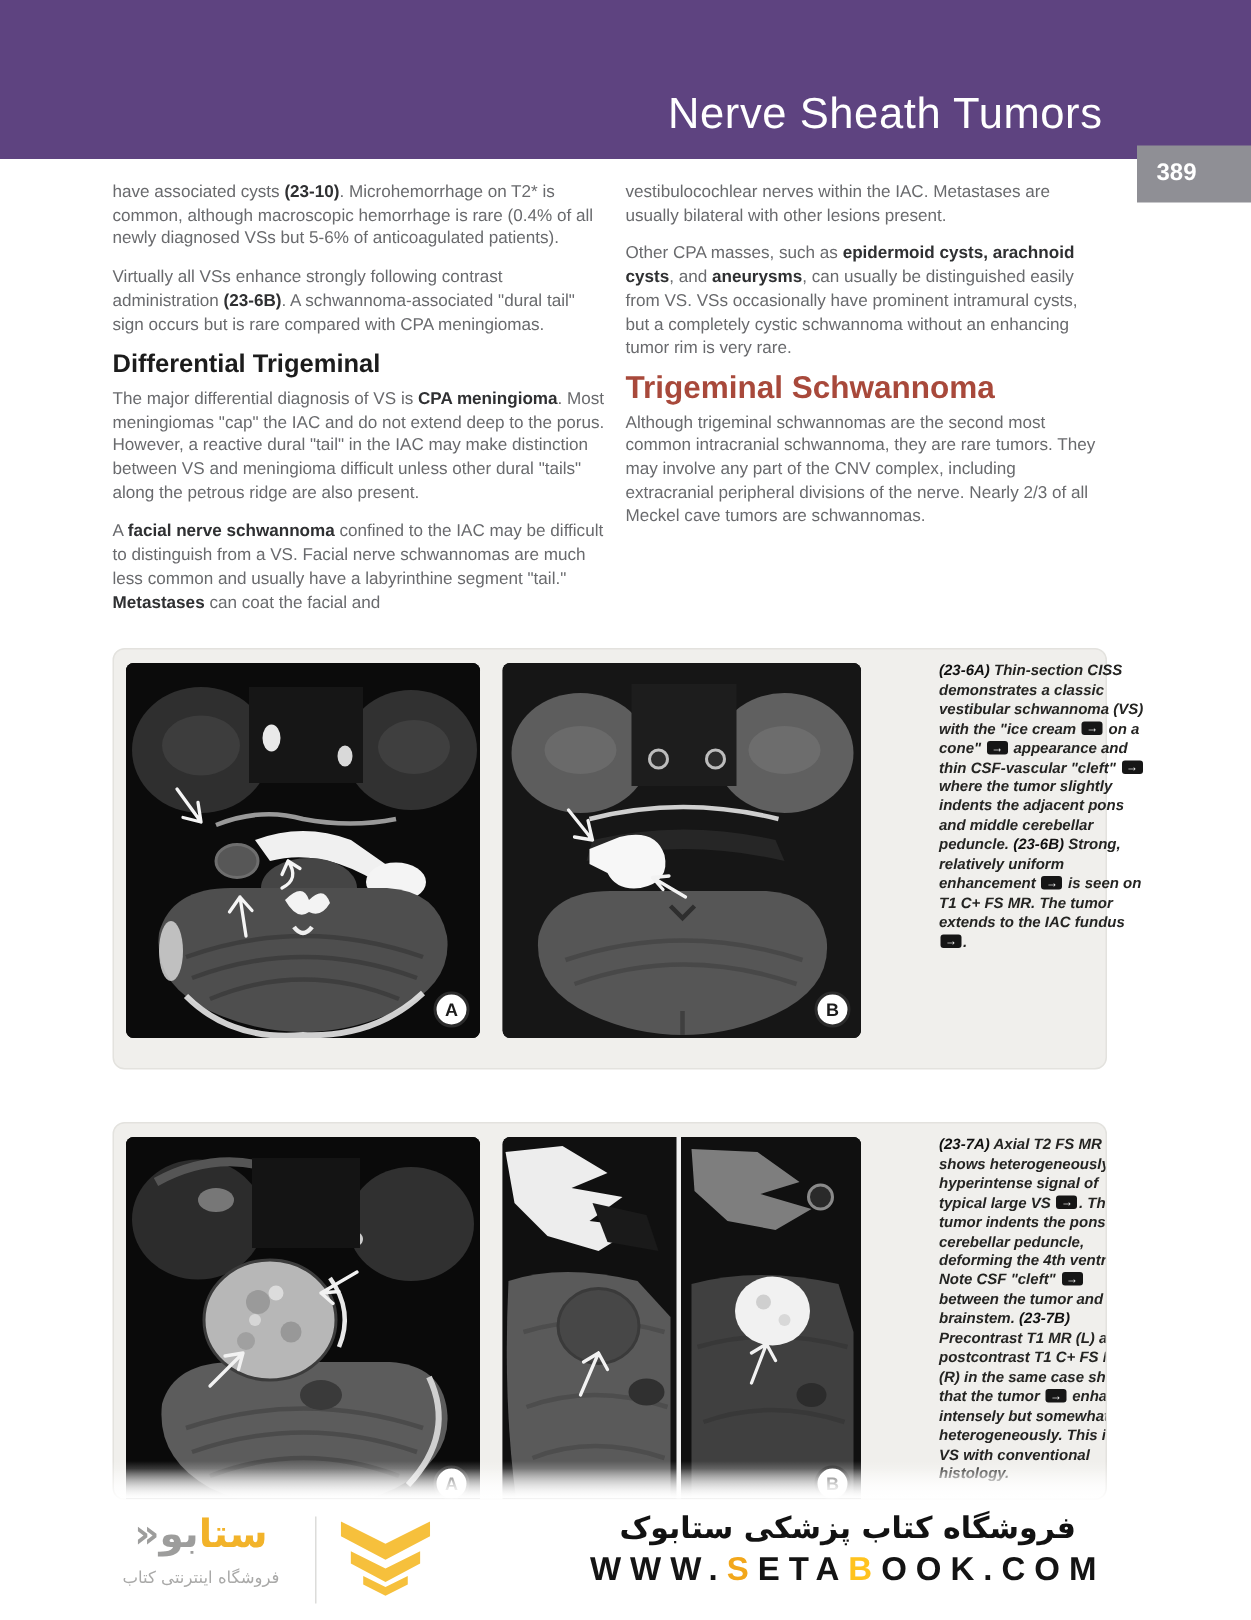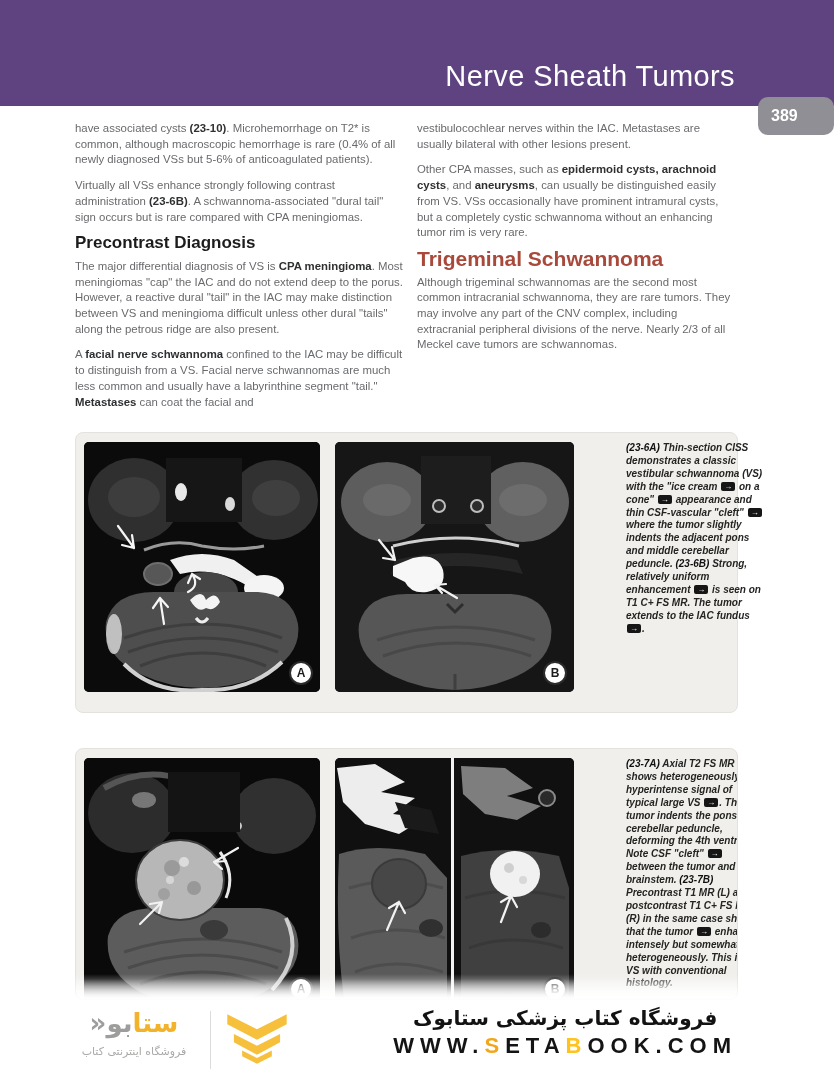--- a/index.html
+++ b/index.html
@@ -9,21 +9,21 @@
   }
   
   .banner{position:absolute;left:0;top:0;width:834px;height:106px;background:#5e4380;}
   .banner-title{
     position:absolute;right:99px;bottom:13px;color:#ffffff;
     font-size:29px;font-weight:400;letter-spacing:.4px;
   }
   .pagenum{
     position:absolute;left:758px;top:97px;width:76px;height:38px;background:#8f8f95;
     color:#ffffff;font-weight:bold;font-size:16px;
-    display:flex;align-items:center;box-sizing:border-box;padding-left:13px;border-radius:10px;
+    display:flex;align-items:center;box-sizing:border-box;padding-left:13px;
   }
   
   .col{position:absolute;top:121px;font-size:11.4px;line-height:15.7px;color:#696a6d;}
   .col-left{left:75px;width:328px;}
   .col-right{left:417px;width:318px;}
   .col p{margin:0 0 10px 0;}
   .bold{font-weight:bold;color:#2f3032;}
   .h-black{font-size:17px;font-weight:bold;color:#1c1c1c;margin:6px 0 8px 0;}
   .h-red{font-size:21px;font-weight:bold;color:#a8493b;margin:7px 0 8px 0;}
   
@@ -79,21 +79,21 @@
 <div class="banner">
   <div class="banner-title">Nerve Sheath Tumors</div>
 </div>
 <div class="pagenum">
   <span>389</span>
 </div>
 
 <div class="col col-left">
   <p><span>have associated cysts </span><span class="bold">(23-10)</span><span>. Microhemorrhage on T2* is common, although macroscopic hemorrhage is rare (0.4% of all newly diagnosed VSs but 5-6% of anticoagulated patients).</span></p>
   <p><span>Virtually all VSs enhance strongly following contrast administration </span><span class="bold">(23-6B)</span><span>. A schwannoma-associated "dural tail" sign occurs but is rare compared with CPA meningiomas.</span></p>
-  <div class="h-black">Precontrast Diagnosis</div>
+  <div class="h-black">Differential Trigeminal</div>
   <p><span>The major differential diagnosis of VS is </span><span class="bold">CPA meningioma</span><span>. Most meningiomas "cap" the IAC and do not extend deep to the porus. However, a reactive dural "tail" in the IAC may make distinction between VS and meningioma difficult unless other dural "tails" along the petrous ridge are also present.</span></p>
   <p><span>A </span><span class="bold">facial nerve schwannoma</span><span> confined to the IAC may be difficult to distinguish from a VS. Facial nerve schwannomas are much less common and usually have a labyrinthine segment "tail." </span><span class="bold">Metastases</span><span> can coat the facial and</span></p>
 </div>
 
 <div class="col col-right">
   <p><span>vestibulocochlear nerves within the IAC. Metastases are usually bilateral with other lesions present.</span></p>
   <p><span>Other CPA masses, such as </span><span class="bold">epidermoid cysts, arachnoid cysts</span><span>, and </span><span class="bold">aneurysms</span><span>, can usually be distinguished easily from VS. VSs occasionally have prominent intramural cysts, but a completely cystic schwannoma without an enhancing tumor rim is very rare.</span></p>
   <div class="h-red">Trigeminal Schwannoma</div>
   <p><span>Although trigeminal schwannomas are the second most common intracranial schwannoma, they are rare tumors. They may involve any part of the CNV complex, including extracranial peripheral divisions of the nerve. Nearly 2/3 of all Meckel cave tumors are schwannomas.</span></p>
 </div>

